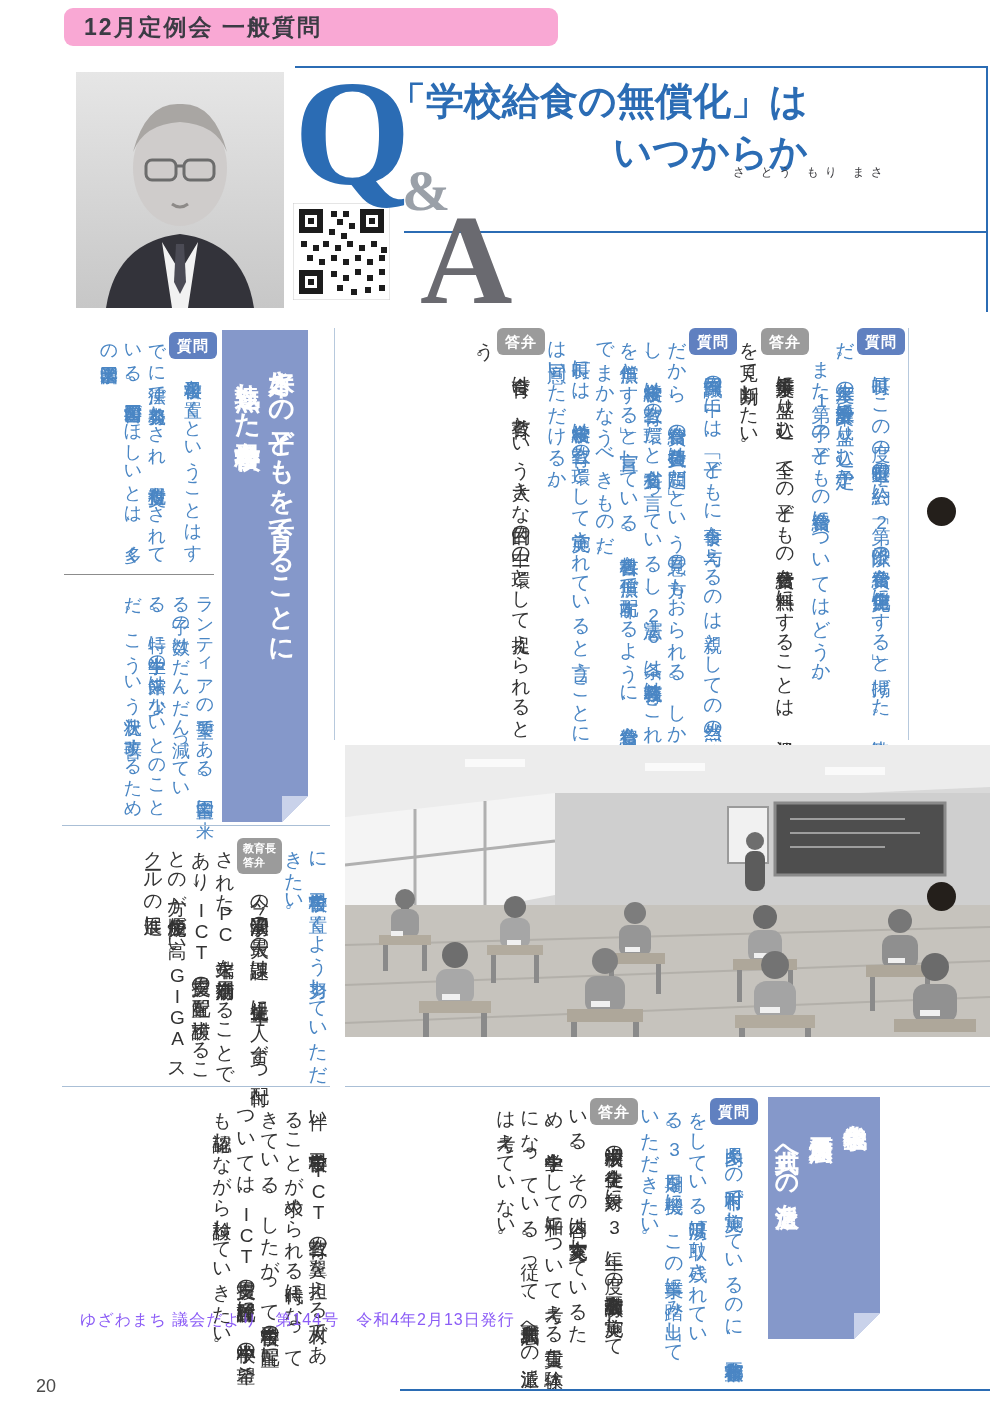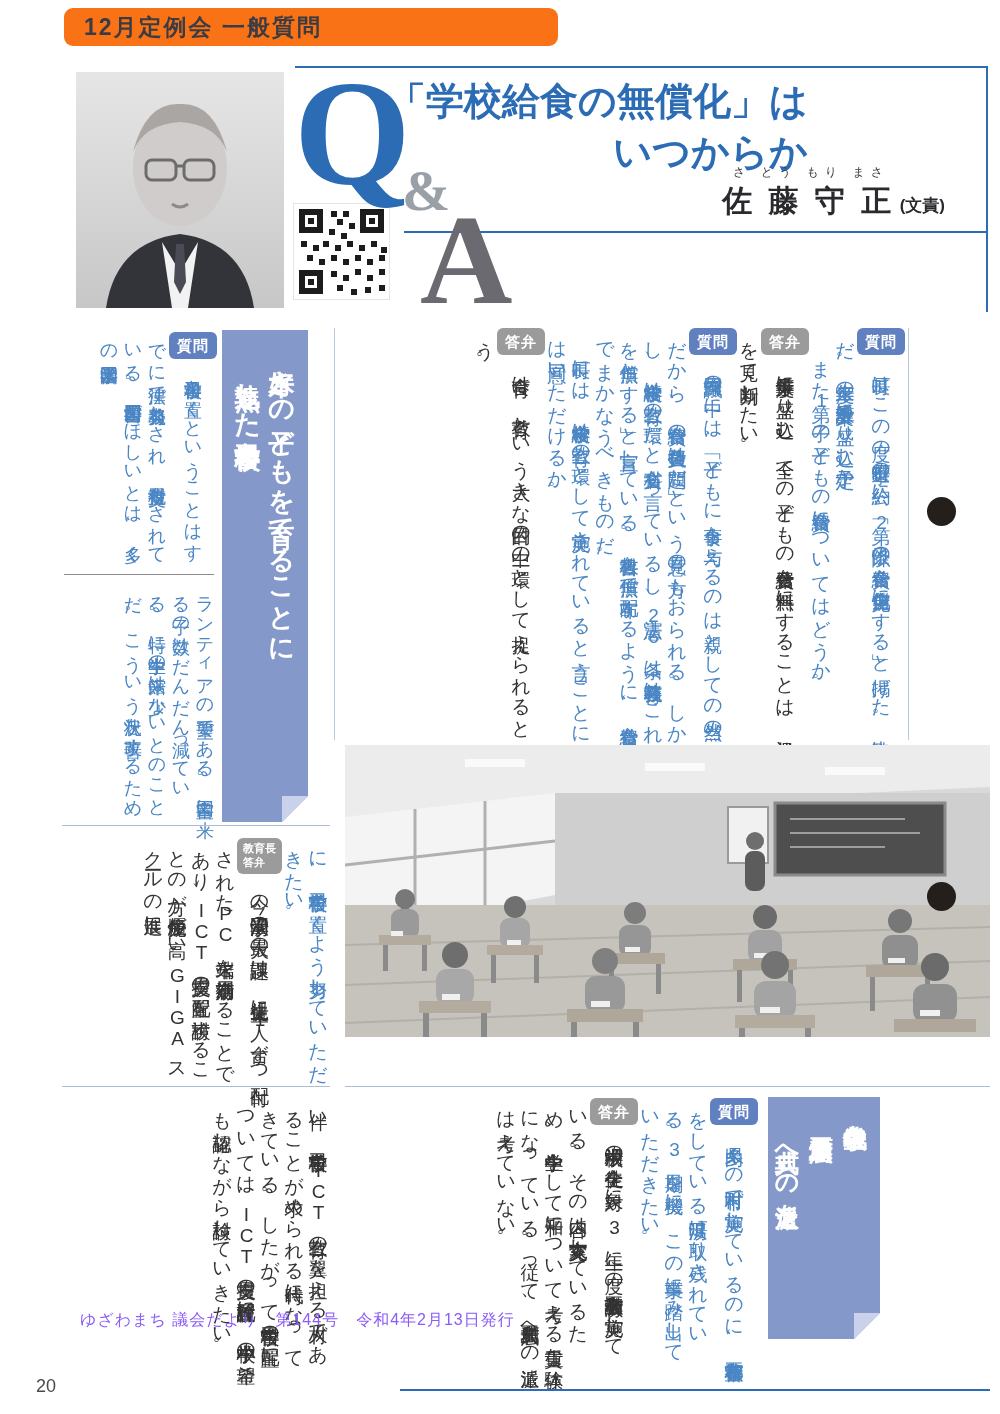--- a/index.html
+++ b/index.html
@@ -1,20 +1,20 @@
 <!DOCTYPE html>
 <html lang="ja"><head>
 <meta charset="utf-8">
 <style>
   html,body{margin:0;padding:0;background:#ffffff;}
   body{font-family:"Liberation Sans","DejaVu Sans",sans-serif;}
   .page{position:relative;width:1000px;height:1414px;background:#ffffff;overflow:hidden;}
 
   
-  .header-pill{position:absolute;left:64px;top:8px;width:494px;height:38px;background:#f97316;
+  .header-pill{position:absolute;left:64px;top:8px;width:494px;height:38px;background:#f9a8d4;
     border-radius:9px;display:flex;align-items:center;padding-left:20px;box-sizing:border-box;
     font-size:23px;font-weight:bold;color:#3b3b44;letter-spacing:2px;}
 
   
   .tline{position:absolute;background:#2b6cb4;}
   .q-glyph{position:absolute;left:294px;top:58px;font-family:"Liberation Serif","DejaVu Serif",serif;
     font-weight:bold;font-size:150px;line-height:1;color:#2b6cb4;}
   .q-title{position:absolute;left:388px;top:76px;font-family:"Liberation Serif","DejaVu Serif",serif;
     font-weight:bold;font-size:38px;line-height:1.35;color:#2b6cb4;text-align:right;}
   .amp-glyph{position:absolute;left:402px;top:162px;font-family:"Liberation Serif","DejaVu Serif",serif;
@@ -167,24 +167,20 @@
 
   <div class="q-glyph">Q</div>
   <div class="q-title">
     <div>「学校給食の無償化」は</div>
     <div>いつからか</div>
   </div>
   <div class="amp-glyph">&amp;</div>
 
   <div class="name-block">
     <div class="name-furigana">さ とう もり まさ</div>
-    <div>
-      <span class="name-main">佐 藤 守 正</span>
-      <span class="name-note">(文責)</span>
-    </div>
   </div>
 
   <div class="a-glyph">A</div>
 
   <div id="sec1" class="vtext">
     <p class="q"><span class="badge badge-blue">質問</span><span>町長はこの度の町長選挙の公約に、「第2子以降の給食費を完全無償化にする」と掲げた。大歓迎だ。来年度の一般会計予算案に盛り込む予定か。</span></p>
     <p class="q indent"><span>また第1子の子どもの給食費についてはどうか。</span></p>
     <p class="a"><span class="badge badge-gray">答弁</span><span>来年度予算に盛り込む。全ての子どもの給食費を無料にすることは、状況を見て判断したい。</span></p>
     <p class="q"><span class="badge badge-blue">質問</span><span>同僚議員の中には、「子どもに食事を与えるのは親としての当然の義務だから、給食費の公費負担は問題だ」という意見の方もおられる。しかし、学校給食は教育の一環だと文科省も言っているし、憲法26条は「義務教育はこれを無償とする」と宣言している。教科書を無償で配布するように、給食費も当然公費でまかなうべきものだ。</span></p>
     <p class="q indent"><span>町長には、学校給食は教育の一環として実施されていると言うことには同意いただけるか。</span></p>

